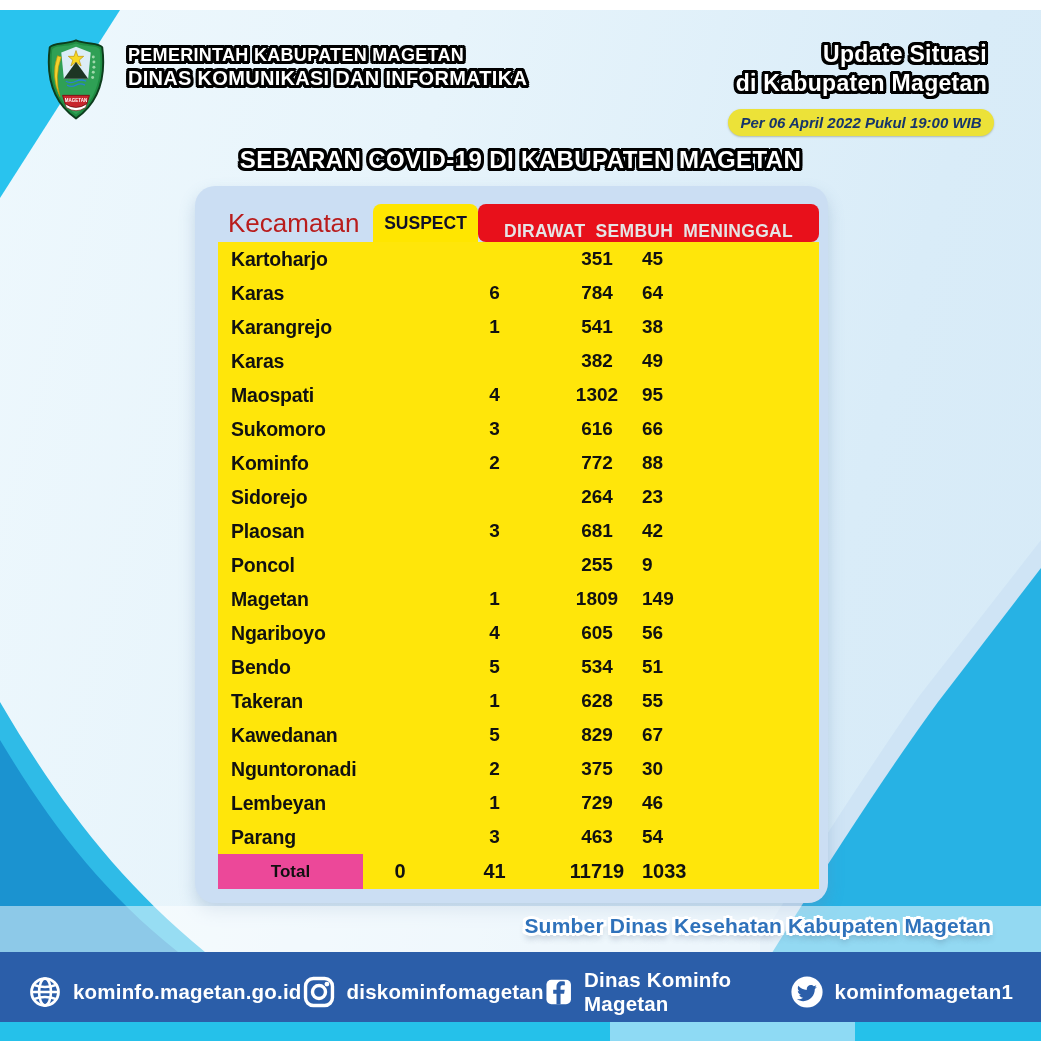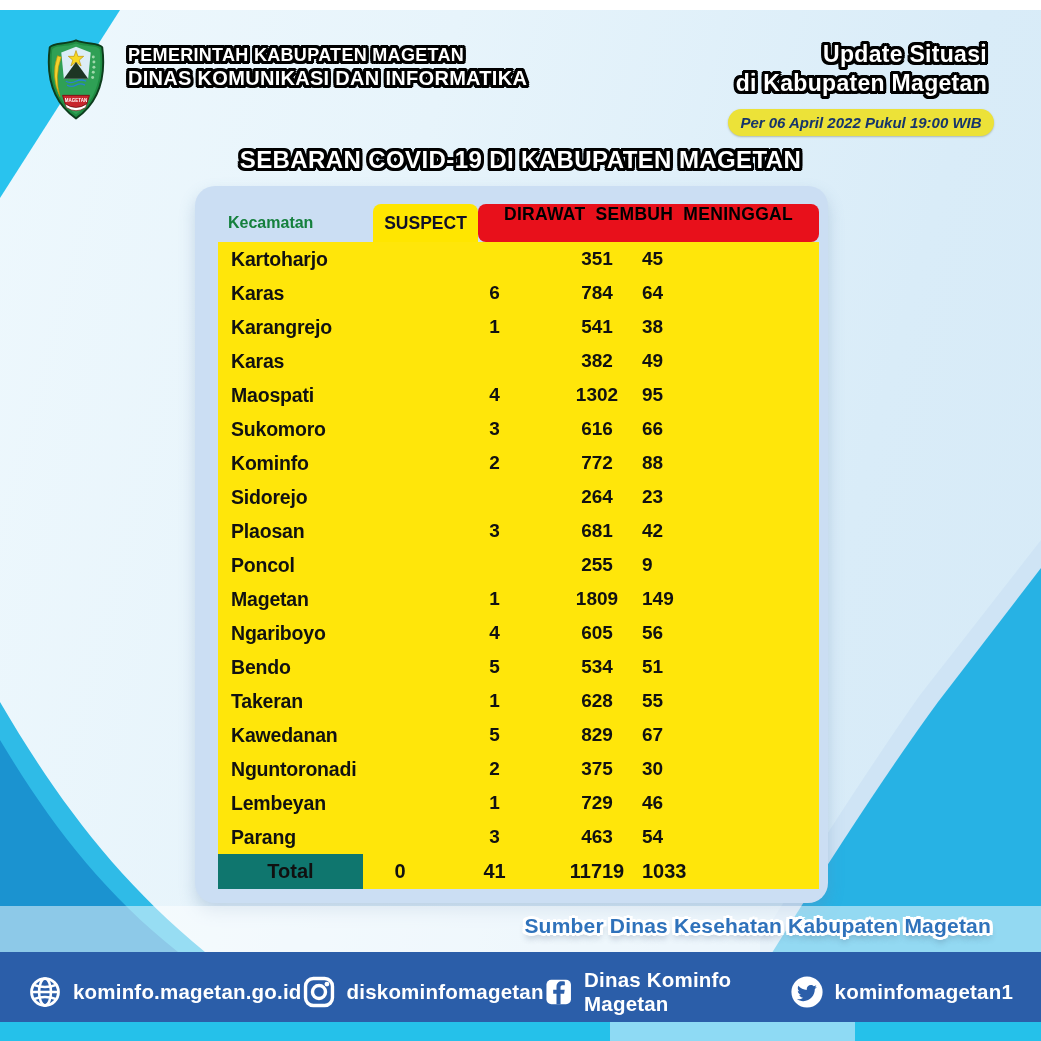--- a/index.html
+++ b/index.html
@@ -30,36 +30,36 @@
   .date-pill{position:absolute;right:47px;top:109px;width:266px;height:27px;background:#ece238;border-radius:14px;
     display:flex;align-items:center;justify-content:center;
     color:#16356b;font-size:15px;font-weight:bold;font-style:italic;box-shadow:0 1px 2px rgba(90,90,40,.35);}
   .main-title{position:absolute;left:0;top:146px;width:1041px;text-align:center;font-size:24px;letter-spacing:.4px;}
 
   
   .card{position:absolute;left:195px;top:186px;width:633px;height:717px;background:#cbdef3;border-radius:20px;
     box-shadow:0 8px 16px rgba(100,135,180,.30);}
   .thead{display:flex;height:38px;margin:18px 9px 0 23px;align-items:stretch;}
   .th-kec{width:145px;display:flex;align-items:center;padding-left:10px;
-    color:#15803d;font-weight:bold;font-size:16px;}
+    color:#b91c1c;font-weight:normal;font-size:26px;}
   .th-sus{width:105px;background:#ffe600;border-radius:8px 8px 0 0;display:flex;align-items:center;justify-content:center;
     color:#101028;font-weight:bold;font-size:17.5px;}
-  .th-red{flex:1;background:#e8101b;border-radius:8px;display:flex;align-items:flex-start;justify-content:space-between;
-    padding:0 26px;color:#000000;font-weight:bold;font-size:17.5px;letter-spacing:.3px;}
+  .th-red{flex:1;background:#e8101b;border-radius:8px;display:flex;align-items:flex-end;justify-content:space-between;
+    padding:0 26px;color:#e5e5e5;font-weight:bold;font-size:17.5px;letter-spacing:.3px;}
   .tbody{margin:0 9px 0 23px;background:#ffe60a;height:647px;}
   .trow{display:flex;height:34px;align-items:center;gap:12px;}
   .cell{font-weight:bold;color:#111111;font-size:19px;}
   .cell.name{width:145px;padding-left:13px;font-size:19.5px;letter-spacing:-.2px;box-sizing:border-box;}
   .cell.c-sus{width:50px;text-align:center;}
   .cell.c-dir{width:115px;text-align:center;}
   .cell.c-sem{width:66px;text-align:center;}
   .cell.c-men{width:160px;}
   .trow.total{height:35px;}
-  .total-box{width:145px;height:35px;background:#0f766e;display:flex;align-items:center;justify-content:center;
-    font-weight:bold;font-size:20px;color:#101010;}
+  .total-box{width:145px;height:35px;background:#ec4899;display:flex;align-items:center;justify-content:center;
+    font-weight:bold;font-size:17px;color:#101010;}
   .trow.total .cell{font-size:20px;}
 
   
   .source{position:absolute;right:50px;top:914px;font-size:21px;font-weight:bold;color:#2f72bb;letter-spacing:.2px;
     text-shadow:3px 0 0 #fff,-3px 0 0 #fff,0 3px 0 #fff,0 -3px 0 #fff,
       2px 2px 0 #fff,-2px 2px 0 #fff,2px -2px 0 #fff,-2px -2px 0 #fff,
       3px 2px 0 #fff,-3px 2px 0 #fff,3px -2px 0 #fff,-3px -2px 0 #fff,0 5px 6px rgba(60,80,110,.45);}
 
   
   .footer{position:absolute;left:0;top:952px;width:100%;height:80px;background:#2b5ea9;

